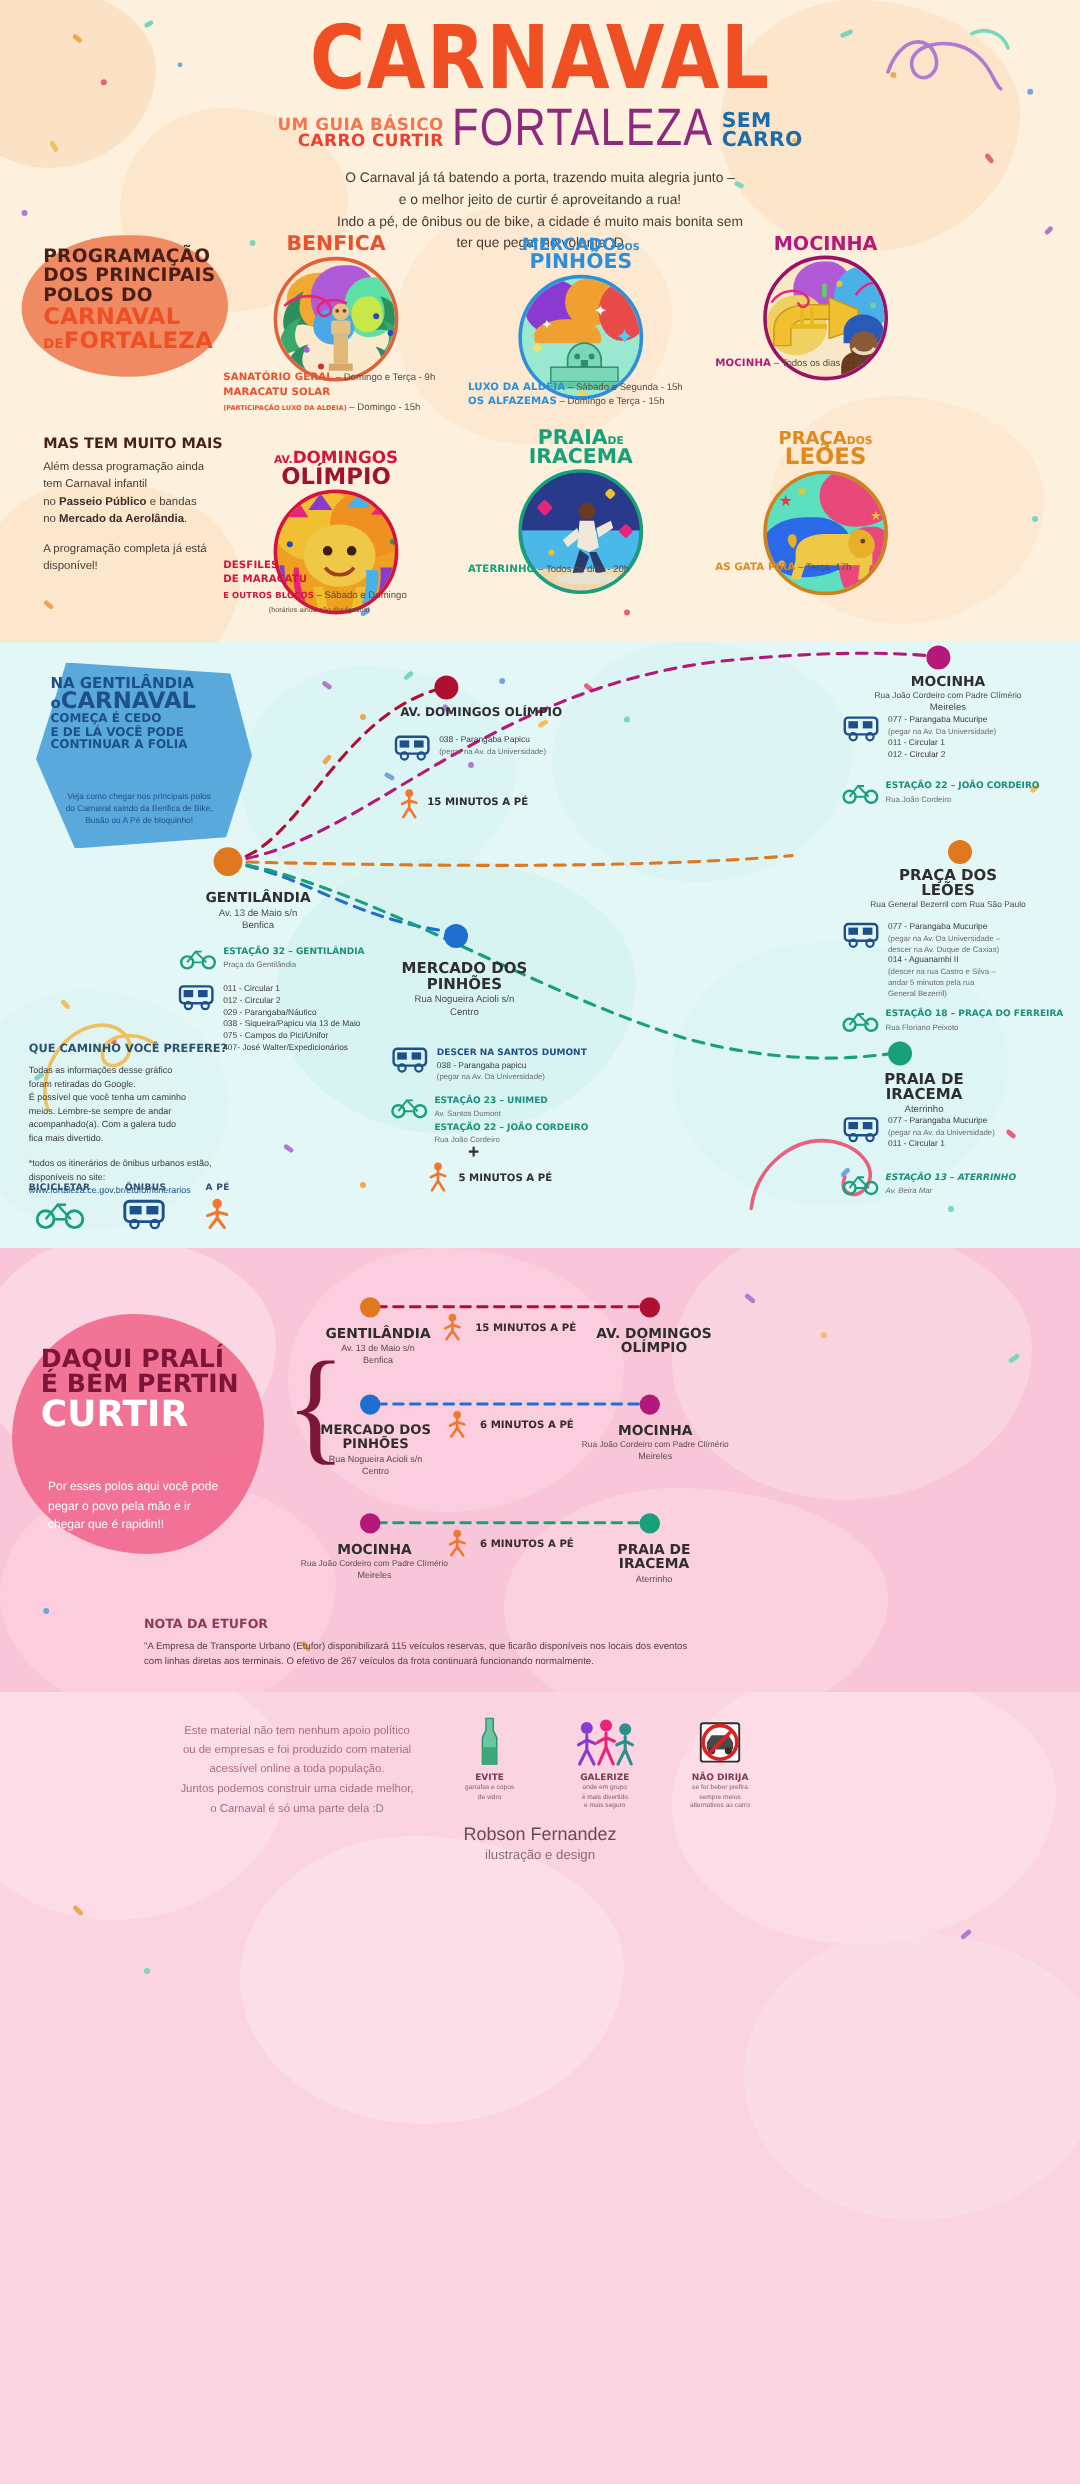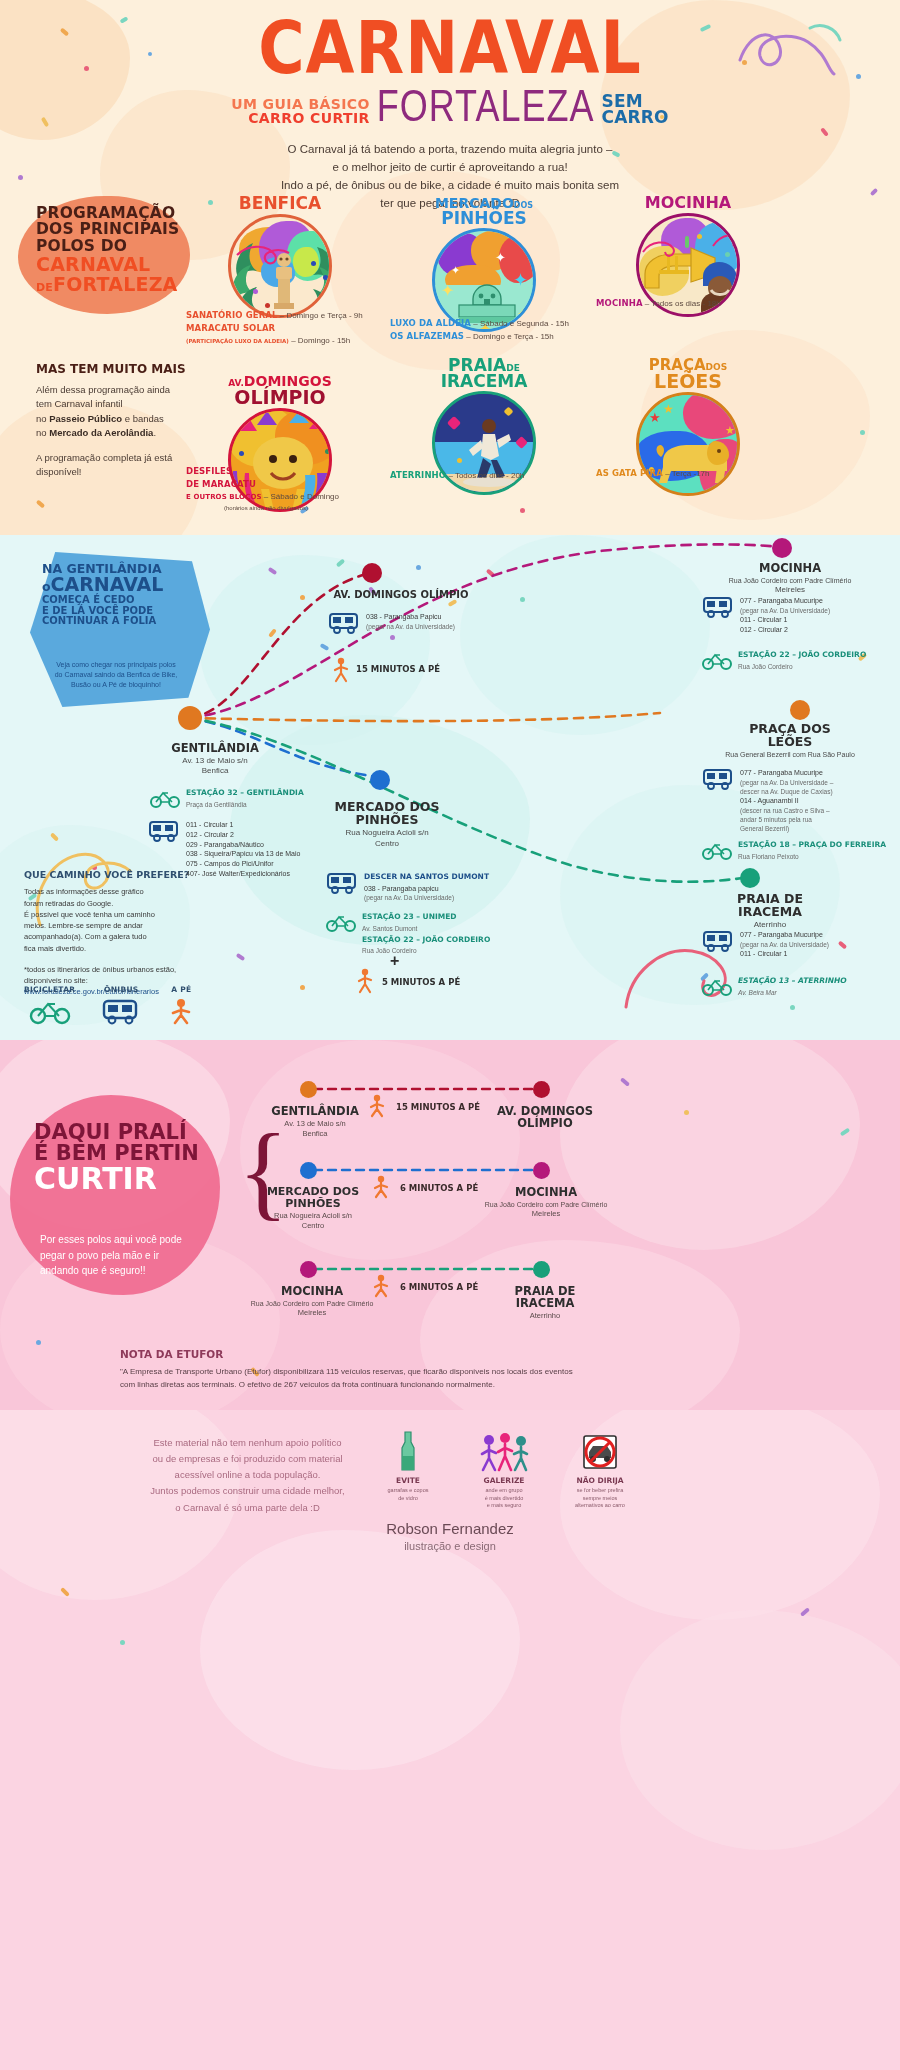--- a/index.html
+++ b/index.html
@@ -875,21 +875,21 @@
 
   <div class="daqui-blob"></div>
   <div class="daqui">
     <div class="d1">DAQUI PRALÍ</div>
     <div class="d2">É BEM PERTIN</div>
     <div class="d3">CURTIR</div>
   </div>
   <div class="daqui-note">
     <div>Por esses polos aqui você pode</div>
     <div>pegar o povo pela mão e ir</div>
-    <div>andando que é seguro!!</div>
+    <div>chegar que é rapidin!!</div>
   </div>
   <div class="brace">{</div>
 
   <svg style="position:absolute;left:300px;top:1082px" width="250" height="14">
     <line x1="14" y1="7" x2="236" y2="7" stroke="#b01030" stroke-width="2.4" stroke-dasharray="8,6" stroke-linecap="round"></line>
   </svg>
   <div class="node" style="left:300px;top:1081px;width:17px;height:17px;background:#e07820;"></div>
   <div class="node" style="left:533px;top:1081px;width:17px;height:17px;background:#b01030;"></div>
   <div class="pairrow" style="left:250px;top:1105px;width:130px;text-align:center;">
     <div class="pn" style="color:#2e2e2e">GENTILÂNDIA</div>

